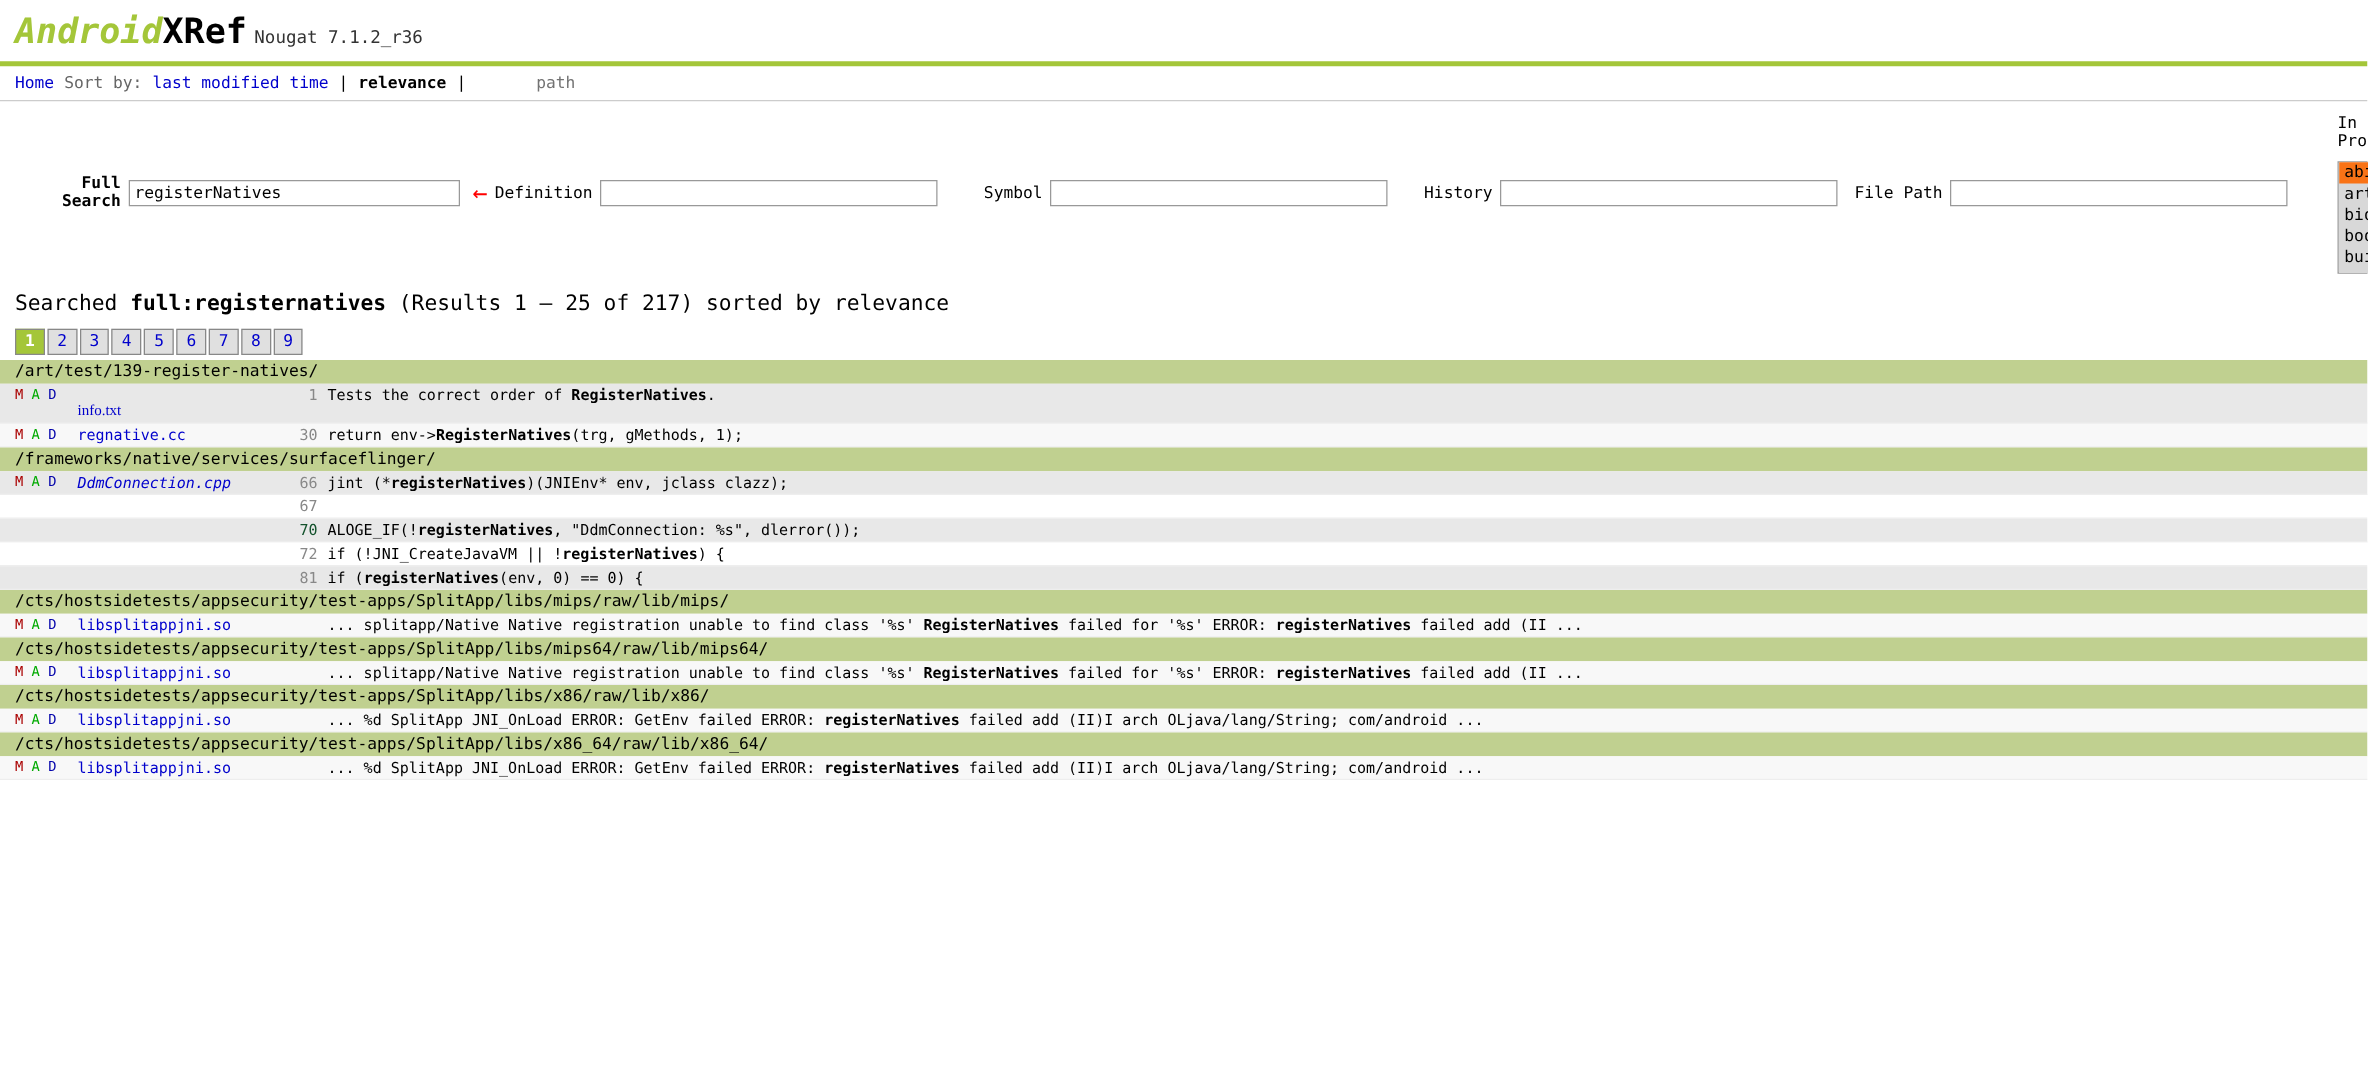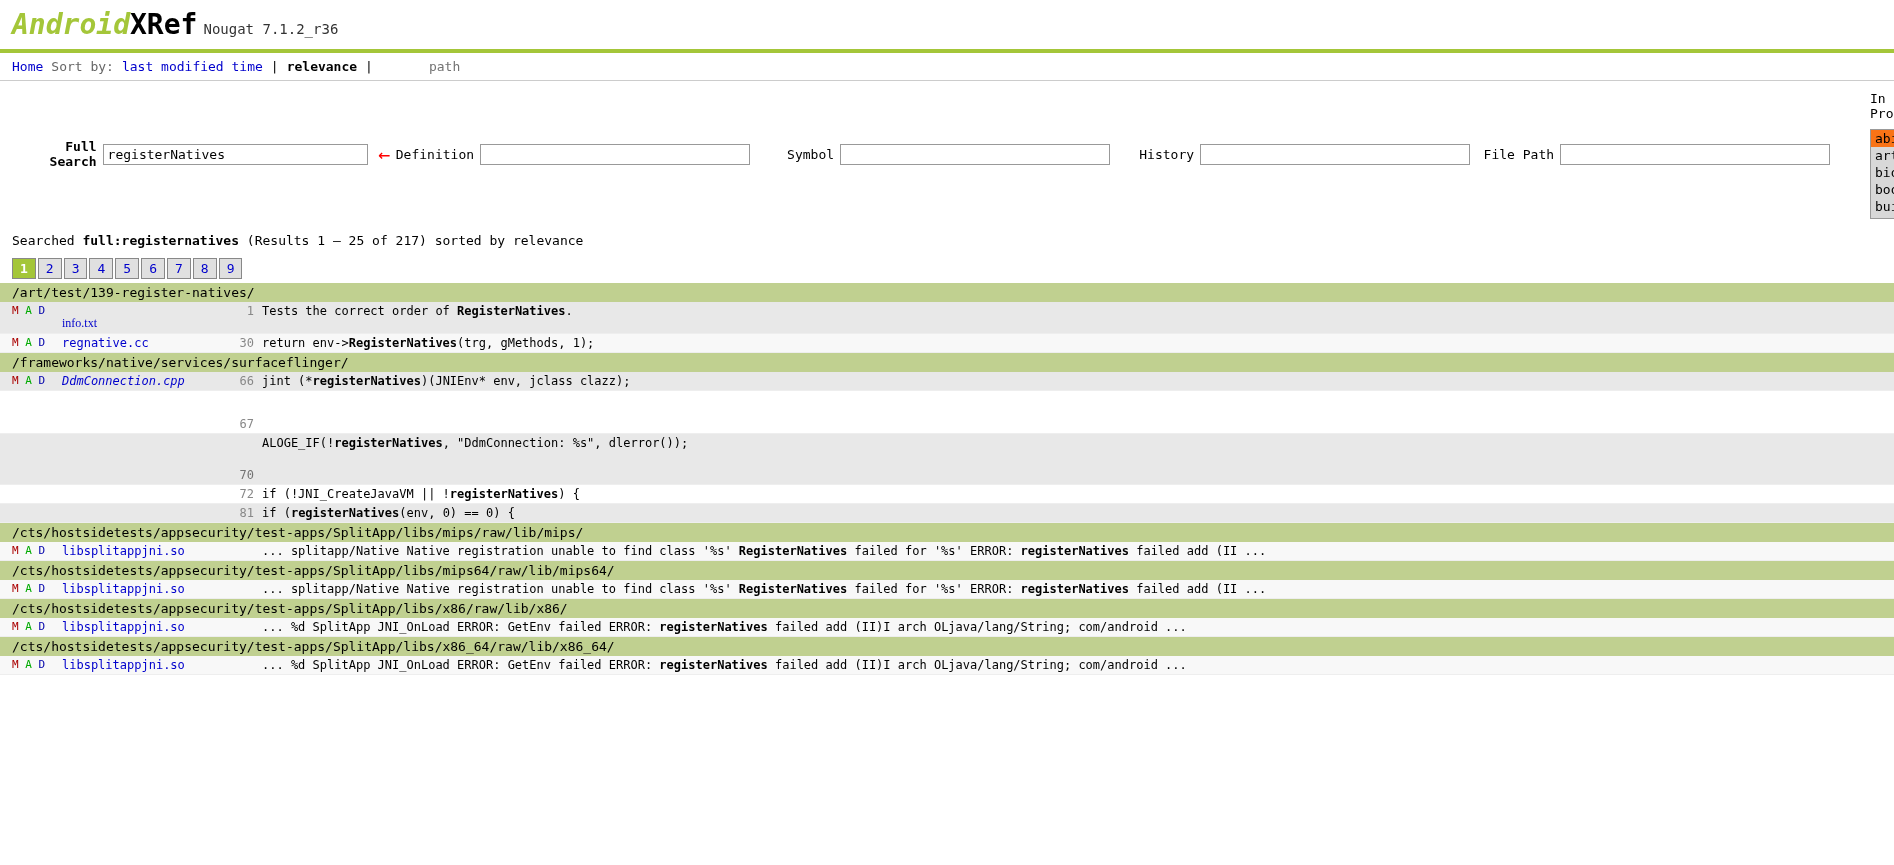--- a/index.html
+++ b/index.html
@@ -30,21 +30,21 @@
     
     .project-area { display: flex; flex-direction: column; gap: 6px; }
     .project-header { display: flex; align-items: center; gap: 8px; }
     .project-label { font-size: 13px; }
     .project-btn { padding: 2px 10px; border: 1px solid #888; background: #d0d0d0; cursor: pointer; font-size: 12px; font-family: monospace; }
     
     .project-list { width: 260px; height: 90px; border: 1px solid #999; overflow-y: scroll; background: #d8d8d8; }
     .project-list div { padding: 1px 4px; font-size: 13px; cursor: pointer; }
     .project-list .selected { background: #f97316; }
     
-    #results-header { padding: 6px 12px; font-size: 13px; }
+    #results-header { padding: 6px 12px; font-size: 17px; }
     #results-header .query { font-weight: bold; }
     
     .pagination { display: flex; gap: 2px; padding: 4px 12px; align-items: center; }
     .page-btn { padding: 2px 7px; border: 1px solid #888; background: #e0e0e0; cursor: pointer; font-size: 13px; text-decoration: none; color: #00c; }
     .page-btn.active { background: #a4c639; color: #fff; border-color: #888; font-weight: bold; }
     
     .results { padding: 0 0; }
     
     .result-row { display: flex; align-items: flex-start; border-bottom: 1px solid #eee; padding: 2px 12px; font-size: 12px; font-family: monospace; background: #fff; }
     .result-row:nth-child(odd) { background: #f8f8f8; }
@@ -179,26 +179,26 @@
       <span style="color:#0a0;">A</span>
       <span style="color:#00a;">D</span>
     </span>
     <a href="#" style="min-width:170px; color:#00c; text-decoration:none; font-family:monospace; font-size:12px;font-style:italic;">DdmConnection.cpp</a>
     <span style="color:#888; min-width:30px; text-align:right; padding-right:8px;">66</span>
     <span class="snippet-area">jint (*<strong>registerNatives</strong>)(JNIEnv* env, jclass clazz);</span>
   </div>
   <div class="result-row">
     <span style="min-width:50px;"></span>
     <span style="min-width:170px;"></span>
-    <span style="color:#888; min-width:30px; text-align:right; padding-right:8px;margin-top:24px;">67</span>
-  </div>
-  <div class="result-row" style="background:#e8e8e8;">
-    <span style="min-width:50px;"></span>
-    <span style="min-width:170px;"></span>
-    <span style="color:#737373; min-width:30px; text-align:right; padding-right:8px;margin-top:32px;">70</span>
+    <span style="color:#888; min-width:30px; text-align:right; padding-right:8px;">67</span>
+  </div>
+  <div class="result-row" style="background:#e8e8e8;">
+    <span style="min-width:50px;"></span>
+    <span style="min-width:170px;"></span>
+    <span style="color:#14532d; min-width:30px; text-align:right; padding-right:8px;">70</span>
     <span class="snippet-area">ALOGE_IF(!<strong>registerNatives</strong>, "DdmConnection: %s", dlerror());</span>
   </div>
   <div class="result-row">
     <span style="min-width:50px;"></span>
     <span style="min-width:170px;"></span>
     <span style="color:#888; min-width:30px; text-align:right; padding-right:8px;">72</span>
     <span class="snippet-area">if (!JNI_CreateJavaVM || !<strong>registerNatives</strong>) {</span>
   </div>
   <div class="result-row" style="background:#e8e8e8;">
     <span style="min-width:50px;"></span>

